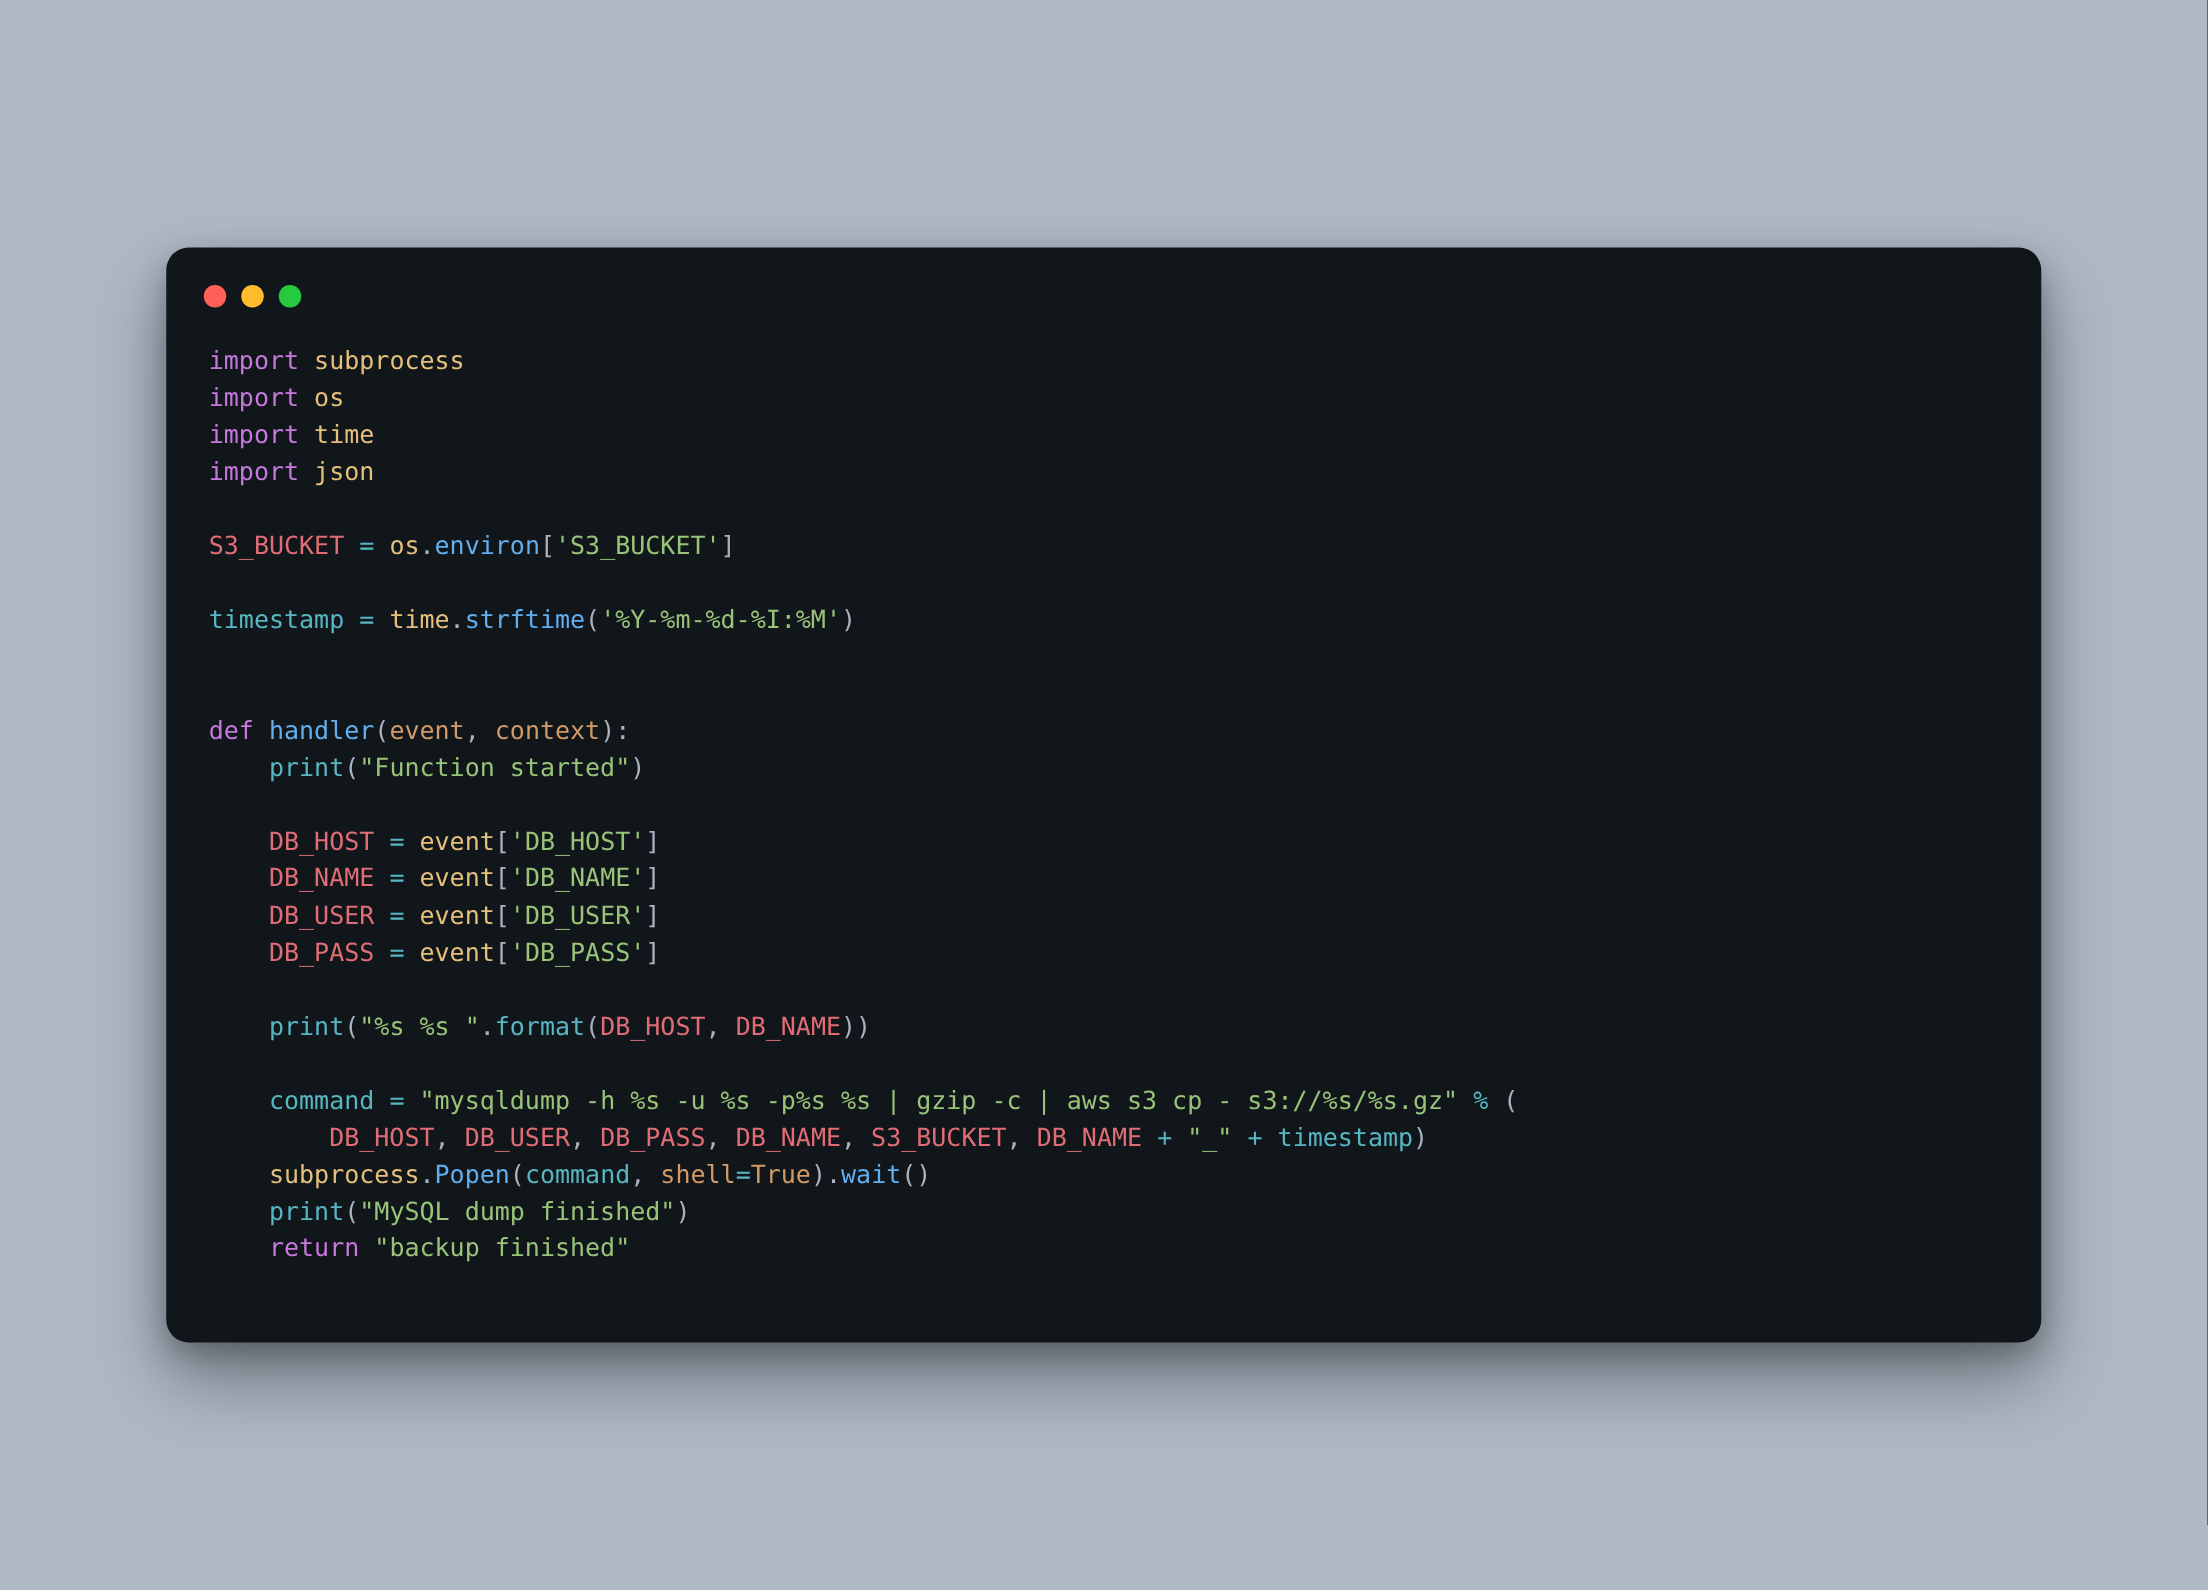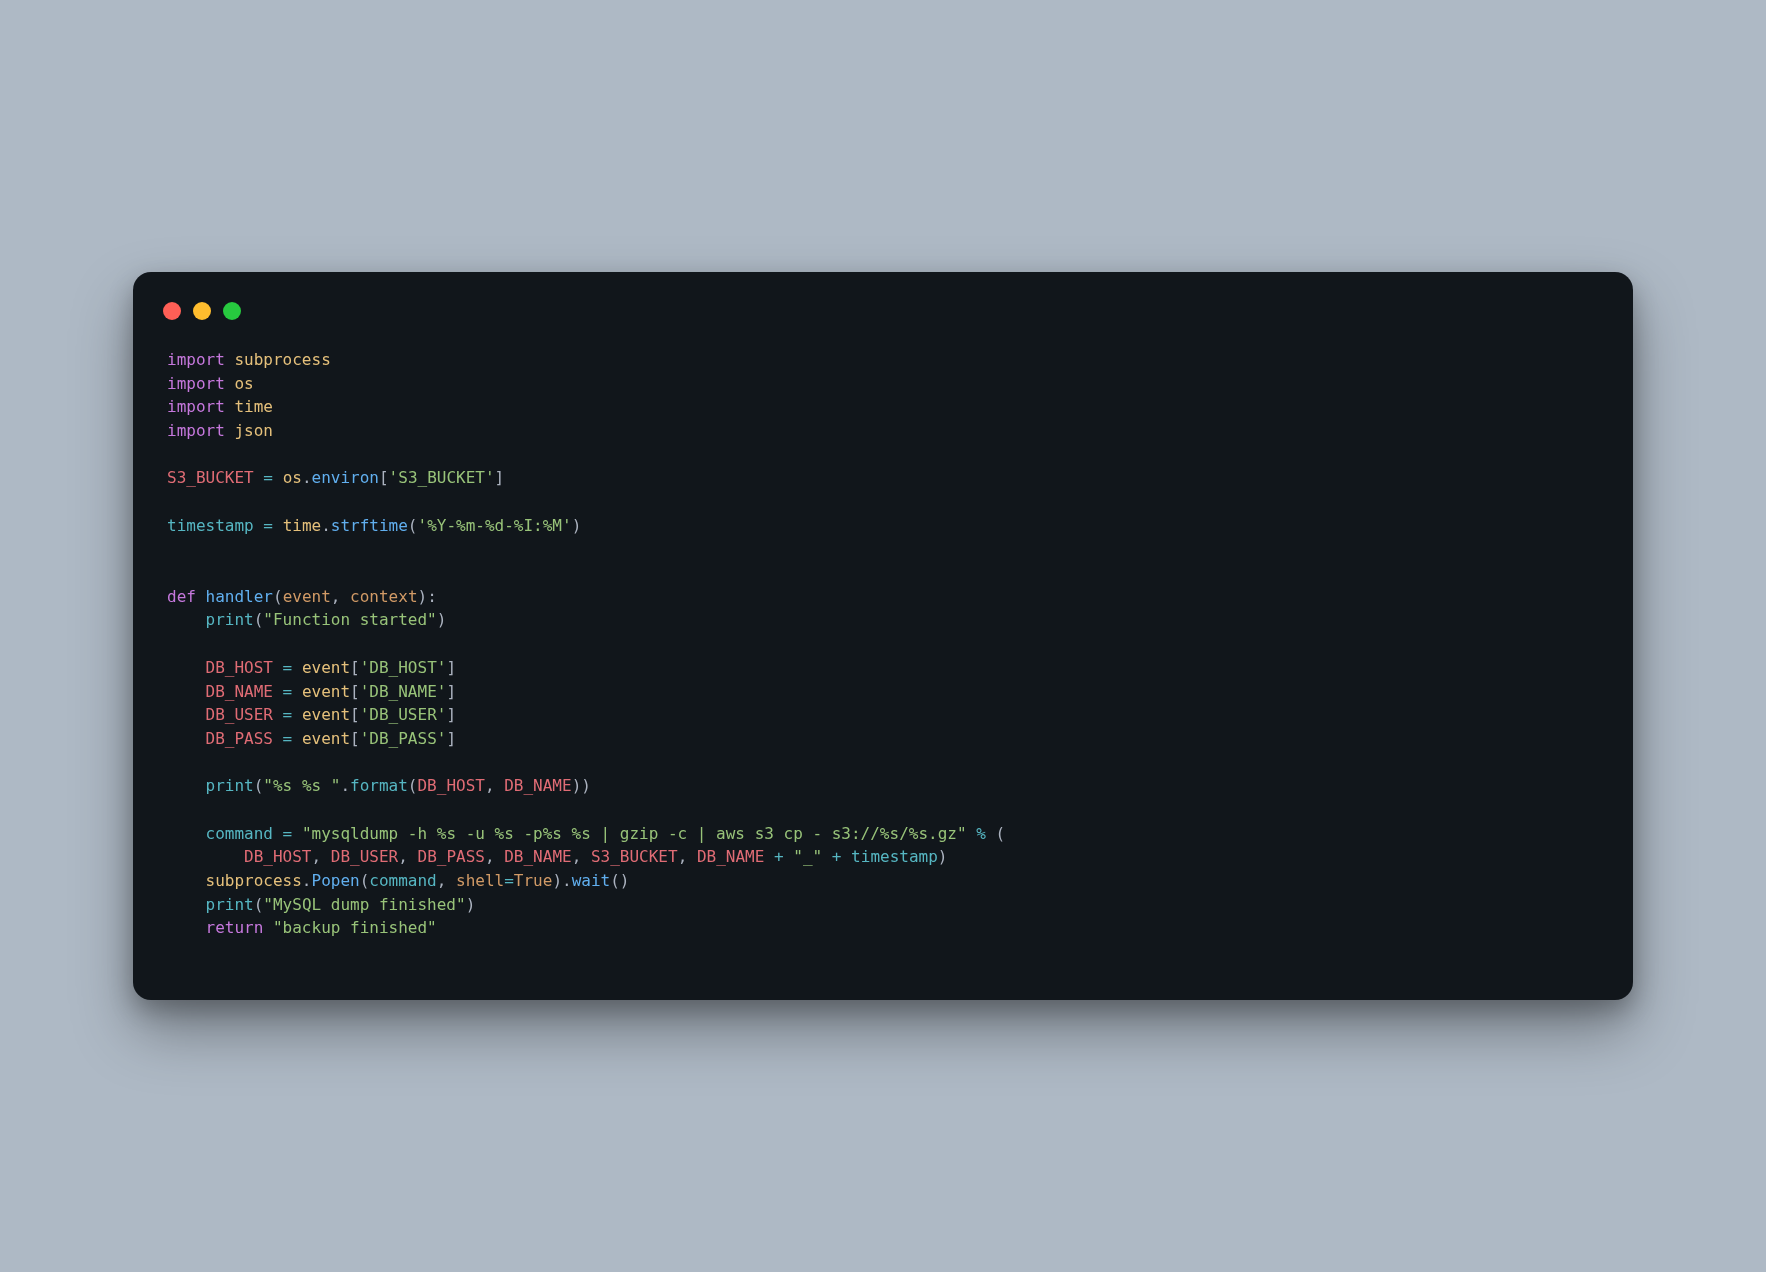--- a/index.html
+++ b/index.html
@@ -31,21 +31,21 @@
     height: 18px;
     border-radius: 50%;
   }
   .dot.red    { background: #ff5f56; }
   .dot.yellow { background: #ffbd2e; }
   .dot.green  { background: #27c93f; }
 
   pre.code {
     margin: 0;
     padding: 0 8px;
-    font-size: 16px;
+    font-size: 20px;
     line-height: 1.48;
     color: #c8ccd4;
     white-space: pre;
   }
 
   .kw      { color: #c678dd; } 
   .mod     { color: #e5c07b; } 
   .name    { color: #abb2bf; } 
   .func    { color: #61afef; } 
   .call    { color: #56b6c2; } 

